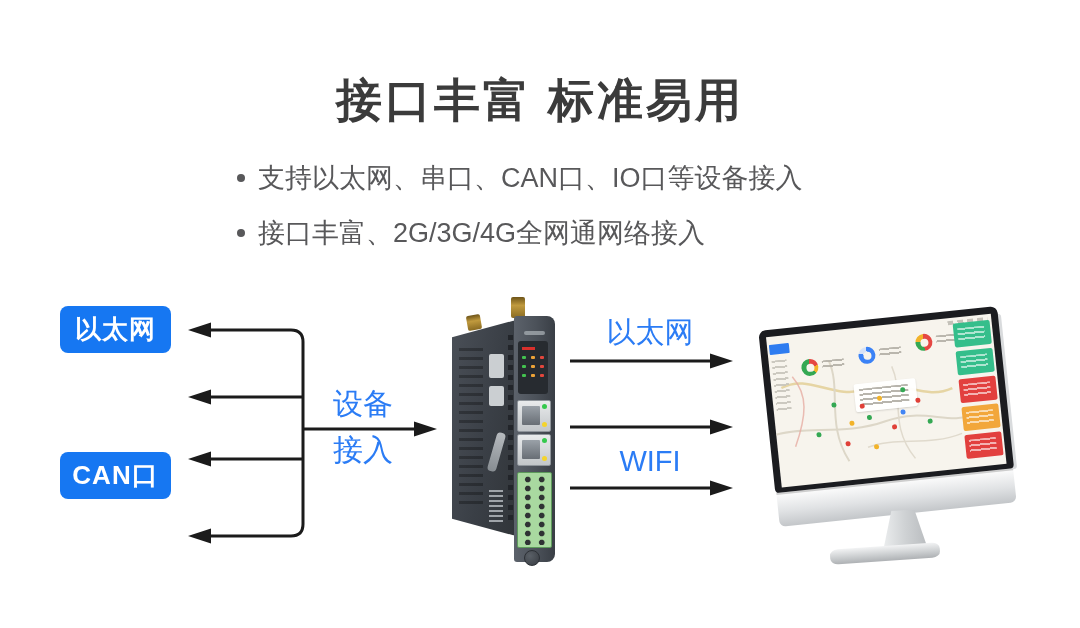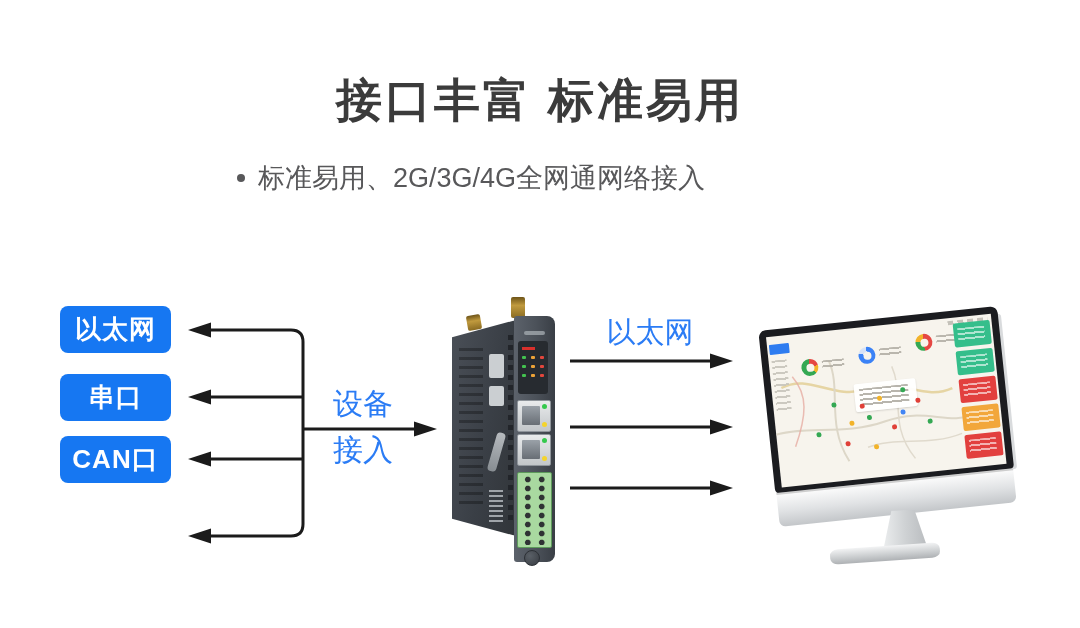--- a/index.html
+++ b/index.html
@@ -15,21 +15,21 @@
   .features{position:absolute;left:237px;top:160px;display:flex;flex-direction:column;gap:19px;}
   .feature{display:flex;align-items:center;gap:13px;font-size:27px;color:var(--text-color,#58585a);}
   .feature .dot{width:8px;height:8px;border-radius:50%;background:var(--text-color,#58585a);flex:none;}
 
   
   .port-box{
     position:absolute;left:60px;width:111px;height:47px;border-radius:8px;
     background:var(--accent-blue,#1677f2);color:#fff;font-size:26px;font-weight:600;
     display:flex;align-items:center;justify-content:center;letter-spacing:1px;
   }
-  .pb1{top:306px}.pb2{top:374px}.pb3{top:436px}.pb4{top:512px}
+  .pb1{top:306px}.pb2{top:374px}.pb3{top:452px}.pb4{top:512px}
 
   
   svg.arrows{position:absolute;left:0;top:0;width:1080px;height:628px;pointer-events:none;}
   .arrow-line{stroke:var(--arrow-black,#1b1b1b);stroke-width:3;fill:none;}
   .arrow-head{fill:var(--arrow-black,#1b1b1b);stroke:none;}
 
   .access-label{position:absolute;left:330px;width:66px;text-align:center;
     color:var(--label-blue,#2b7cf5);font-size:30px;line-height:30px;}
   .al1{top:389px}.al2{top:435px}
   .link-label{position:absolute;left:570px;width:160px;text-align:center;
@@ -127,21 +127,25 @@
 </style>
 </head>
 <body>
 
 <div class="stage">
 
   <div class="title">接口丰富 标准易用</div>
   <div class="features">
     <div class="feature">
       <span class="dot"></span>
-      <span>标准易用、2G/3G/4G全网通网络接入</span>
+      <span>支持以太网、串口、CAN口、IO口等设备接入</span>
+    </div>
+    <div class="feature">
+      <span class="dot"></span>
+      <span>接口丰富、2G/3G/4G全网通网络接入</span>
     </div>
   </div>
 
   <svg class="arrows" viewBox="0 0 1080 628">
 
     <path class="arrow-line" d="M210 330 H291 Q303 330 303 342 V524 Q303 536 291 536 H210"></path>
     <path class="arrow-line" d="M210 397 H303"></path>
     <path class="arrow-line" d="M210 459 H303"></path>
     <polygon class="arrow-head" points="188,330 211,322.5 211,337.5"></polygon>
     <polygon class="arrow-head" points="188,397 211,389.5 211,404.5"></polygon>
@@ -153,27 +157,27 @@
 
     <path class="arrow-line" d="M570 361 H712"></path>
     <path class="arrow-line" d="M570 427 H712"></path>
     <path class="arrow-line" d="M570 488 H712"></path>
     <polygon class="arrow-head" points="733,361 710,353.5 710,368.5"></polygon>
     <polygon class="arrow-head" points="733,427 710,419.5 710,434.5"></polygon>
     <polygon class="arrow-head" points="733,488 710,480.5 710,495.5"></polygon>
   </svg>
 
   <div class="port-box pb1">以太网</div>
-  <div class="port-box pb2">串口</div>
   <div class="port-box pb3">CAN口</div>
 
   <div class="access-label al1">设备</div>
   <div class="access-label al2">接入</div>
 
   <div class="link-label ll1">以太网</div>
+  <div class="link-label ll3">WIFI</div>
 
   <div class="device">
     <div class="ant ant-l"></div>
     <div class="ant ant-r"></div>
     <div class="dev-side">
       <div class="vents"></div>
       <div class="edge-dashes"></div>
       <div class="sticker st1"></div>
       <div class="sticker st2"></div>
       <div class="logo-streak"></div>

